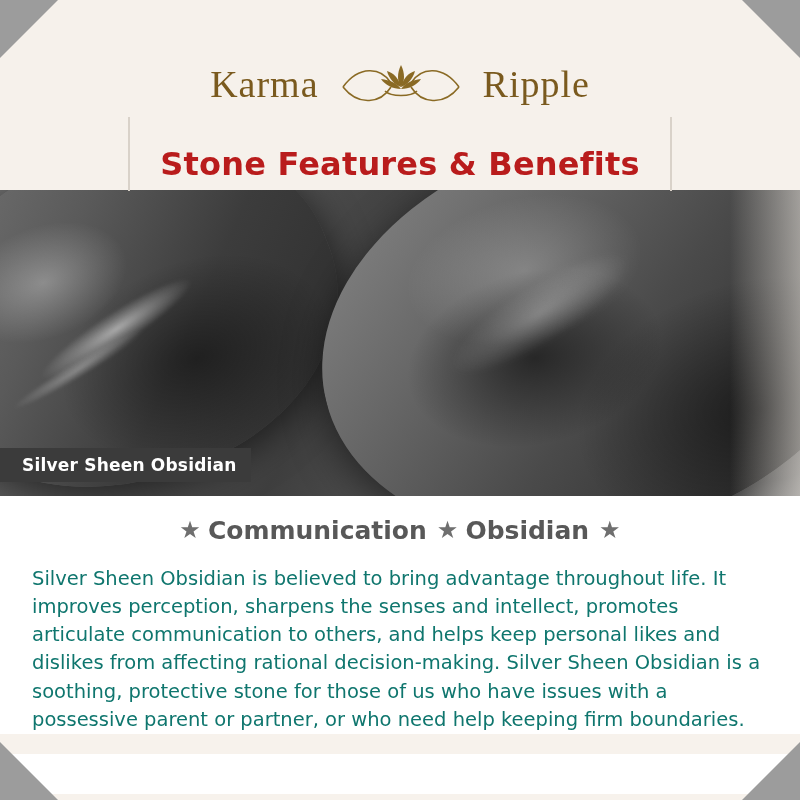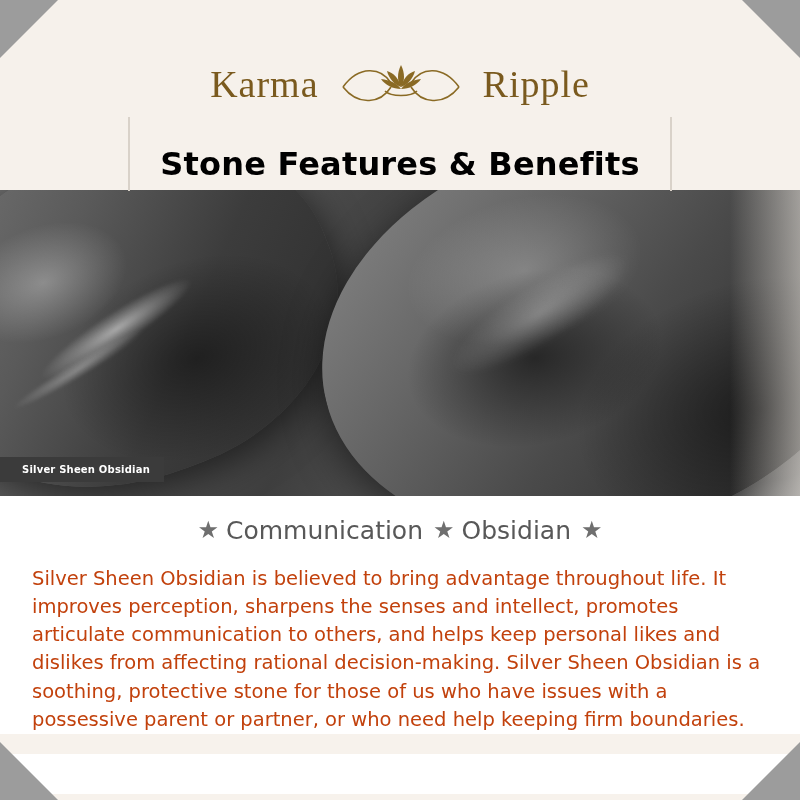--- a/index.html
+++ b/index.html
@@ -92,21 +92,21 @@
   .title-box {
     border: 2px solid #d9d2c9;
     border-top: none;
     border-bottom: none;
     padding: 4px 30px 8px 30px;
   }
   .title-text {
     font-family: "DejaVu Sans", sans-serif;
     font-weight: bold;
     font-size: 32px;
-    color: #000000;
+    color: #b91c1c;
     letter-spacing: 0.2px;
     white-space: nowrap;
     margin-top: 24px;
   }
 
   
   .photo {
     position: relative;
     height: 306px;
     overflow: hidden;
@@ -192,21 +192,21 @@
     background: linear-gradient(90deg, rgba(255,255,255,0) 0%, rgba(240,235,228,0.55) 100%);
   }
   .caption {
     position: absolute;
     left: 0;
     bottom: 14px;
     background: #3b3b3b;
     color: #ffffff;
     font-family: "DejaVu Sans", sans-serif;
     font-weight: bold;
-    font-size: 10px;
+    font-size: 17px;
     padding: 7px 14px 7px 22px;
     letter-spacing: 0.2px;
     z-index: 4;
   }
 
   
   .content {
     position: relative;
     background: #ffffff;
     padding: 16px 26px 0 26px;
@@ -226,30 +226,30 @@
     gap: 7px;
   }
   .star {
     color: #6f6f6f;
     font-size: 24px;
     line-height: 1;
     transform: translateY(-1px);
   }
   .benefit-label {
     font-family: "DejaVu Sans", sans-serif;
-    font-weight: normal;
+    font-weight: bold;
     font-size: 25px;
     color: #585858;
     white-space: nowrap;
   }
   .body-text {
     font-family: "DejaVu Sans", sans-serif;
     font-size: 19.5px;
     line-height: 1.45;
-    color: #c2410c;
+    color: #0f766e;
     text-align: left;
     padding: 0 6px;
   }
 
   .footer-space {
     height: 40px;
     background: #ffffff;
   }
 </style>
 </head>

